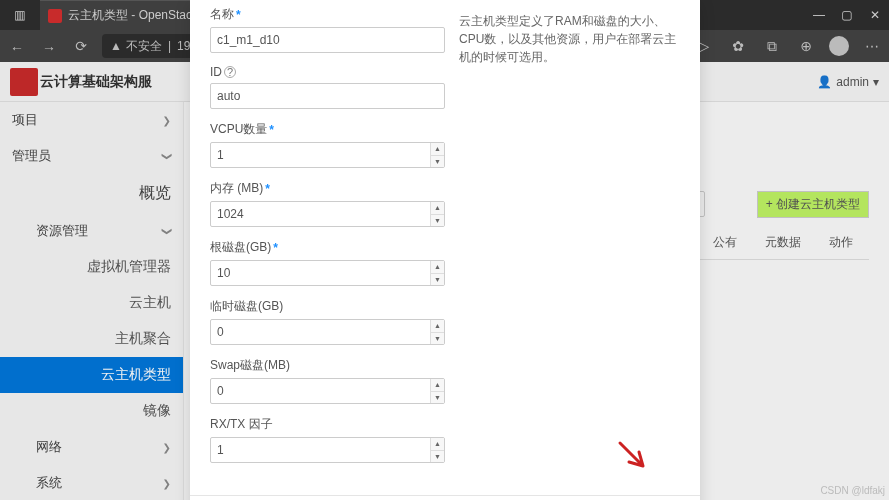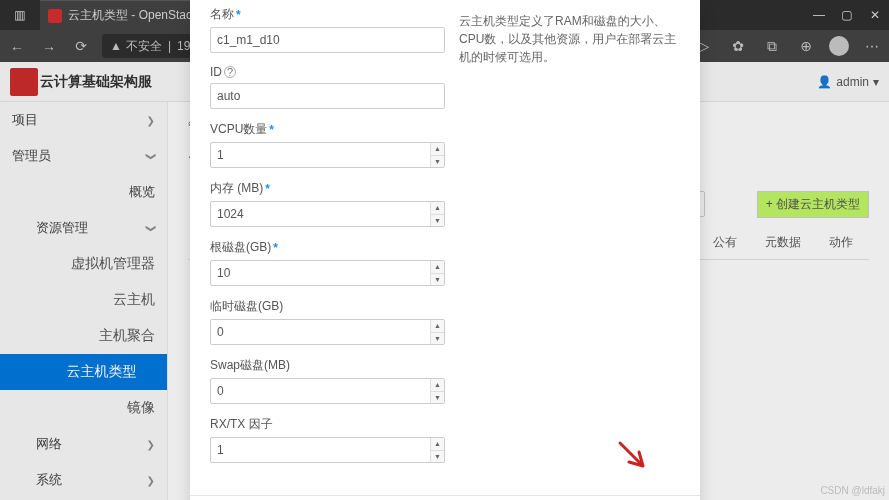--- a/index.html
+++ b/index.html
@@ -23,26 +23,26 @@
     .addr-right { display: flex; gap: 12px; align-items: center; }
     .avatar-circle { width: 20px; height: 20px; border-radius: 50%; background: #bbb; }
 
     
     .page { position: absolute; top: 62px; left: 0; right: 0; bottom: 0; background: #f9f9f9; display: flex; }
     .logo-area { height: 40px; display:flex; align-items:center; gap:2px; padding: 8px 10px; background:#f4f4f4; border-bottom:1px solid #e0e0e0; position:absolute; top:62px; left:0; right:0; z-index:5;}
     .logo-sq { width:28px; height:28px; background:#c82b2b; border-radius:2px;}
     .logo-text { font-weight:bold; font-size:14px; color:#333;}
     .user-menu { margin-left:auto; display:flex; align-items:center; gap:4px; font-size:12px; color:#555;}
 
-    .sidebar { width: 168px; background: #f4f4f4; padding-top: 40px; border-right:1px solid #e5e5e5;}
+    .sidebar { width: 184px; background: #f4f4f4; padding-top: 40px; border-right:1px solid #e5e5e5;}
     .side-item { padding: 9px 12px; display: flex; align-items: center; color: #444; font-size: 13px; cursor: pointer; }
     .side-item.l1 { justify-content: space-between; }
-    .side-item.l2 { padding-left: 36px; justify-content: flex-end; padding-right: 12px; font-size:13px; }
+    .side-item.l2 { padding-left: 36px; justify-content: flex-end; padding-right: 12px; font-size:16px; }
     .side-item.l2b { padding-left: 48px; justify-content: flex-end; padding-right: 12px; font-size:14px; color:#555;}
-    .side-item.active { background: #0275d8; color: #fff; justify-content: center; }
+    .side-item.active { background: #0275d8; color: #fff; }
     .chev { font-size: 10px; color: #888; }
     .chev.down { transform: rotate(90deg); }
 
     .main { flex: 1; padding: 56px 20px 20px 20px; position:relative; }
     .breadcrumb-row { color:#666; font-size:12px; margin-bottom: 8px; }
     .page-heading { font-size: 24px; color: #444; margin-bottom: 16px;}
     .search-row { display:flex; justify-content:flex-end; gap:8px; margin-bottom:8px;}
     .search-box { border:1px solid #ccc; height:26px; width:300px; border-radius:2px; display:flex; align-items:center; justify-content:flex-end; padding:0 6px; color:#888;}
     .create-btn-bg { border:1px solid #ccc; background:#bef264; padding:4px 8px; font-size:12px; color:#555;margin-left:44px;}
     .tbl-head { display:flex; justify-content:flex-end; gap:28px; padding: 8px 16px; border-bottom:1px solid #ddd; font-size:12px; color:#555;}

